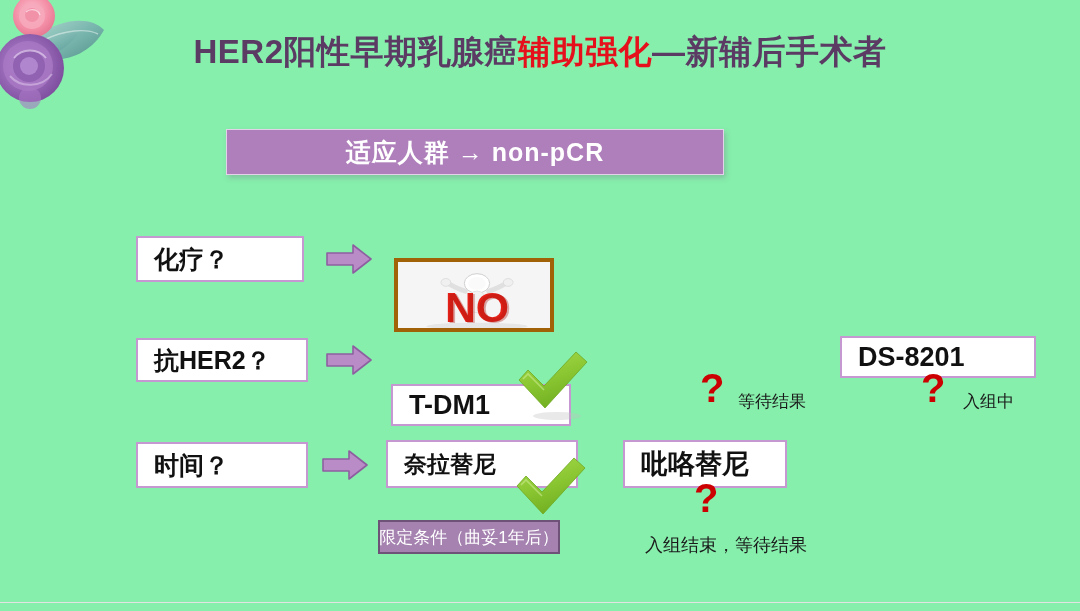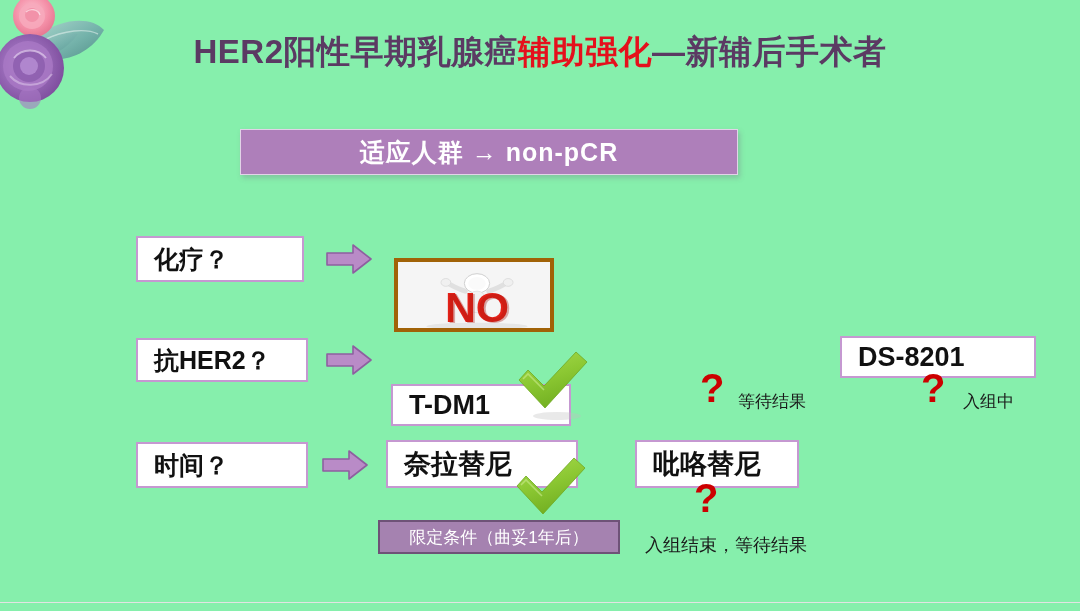--- a/index.html
+++ b/index.html
@@ -43,21 +43,21 @@
     font-weight: bold;
     letter-spacing: 0.5px;
     white-space: nowrap;
   }
   .title .t-purple { color: #5B3A63; }
   .title .t-red    { color: #E5101C; }
 
   
   .subtitle-band {
     position: absolute;
-    left: 240px;
+    left: 226px;
     top: 129px;
     width: 496px;
     height: 44px;
     background: #AE7FBA;
     border: 1px solid #E2D3E8;
     box-shadow: 2px 3px 5px rgba(120,100,130,0.30);
     display: flex;
     align-items: center;
     justify-content: center;
     color: #ffffff;
@@ -84,22 +84,22 @@
 
   
   .q1 { left: 136px; top: 236px; width: 168px; height: 46px; }
   .q2 { left: 136px; top: 338px; width: 172px; height: 44px; }
   .q3 { left: 136px; top: 442px; width: 172px; height: 46px; }
 
   
   .a-tdm1  { left: 391px; top: 336px; width: 180px; height: 42px; font-size: 27px; margin-top: 48px; }
   .a-pair  { left: 605px; top: 336px; width: 200px; height: 42px; font-size: 26px; }
   .a-ds    { left: 840px; top: 336px; width: 196px; height: 42px; font-size: 27px; }
-  .a-nera  { left: 386px; top: 440px; width: 192px; height: 48px; font-size: 27px; }
-  .a-pyro  { left: 623px; top: 440px; width: 164px; height: 48px; font-size: 27px; margin-left: 12px; }
+  .a-nera  { left: 386px; top: 440px; width: 192px; height: 48px; font-size: 23px; }
+  .a-pyro  { left: 623px; top: 440px; width: 164px; height: 48px; font-size: 27px; }
 
   
   .arrow {
     position: absolute;
     width: 46px;
     height: 30px;
   }
   .ar1 { left: 326px; top: 244px; }
   .ar2 { left: 326px; top: 345px; }
   .ar3 { left: 322px; top: 450px; }
@@ -149,21 +149,21 @@
   }
   .cap-pair { left: 738px; top: 390px; }
   .cap-ds   { left: 963px; top: 390px; }
   .cap-pyro { left: 645px; top: 533px; font-size: 18px; }
 
   
   .cond-box {
     position: absolute;
     left: 378px;
     top: 520px;
-    width: 242px;
+    width: 182px;
     height: 34px;
     box-sizing: border-box;
     background: #A582B0;
     border: 2px solid #6E5277;
     display: flex;
     align-items: center;
     justify-content: center;
     color: #ffffff;
     font-size: 17px;
     white-space: nowrap;

